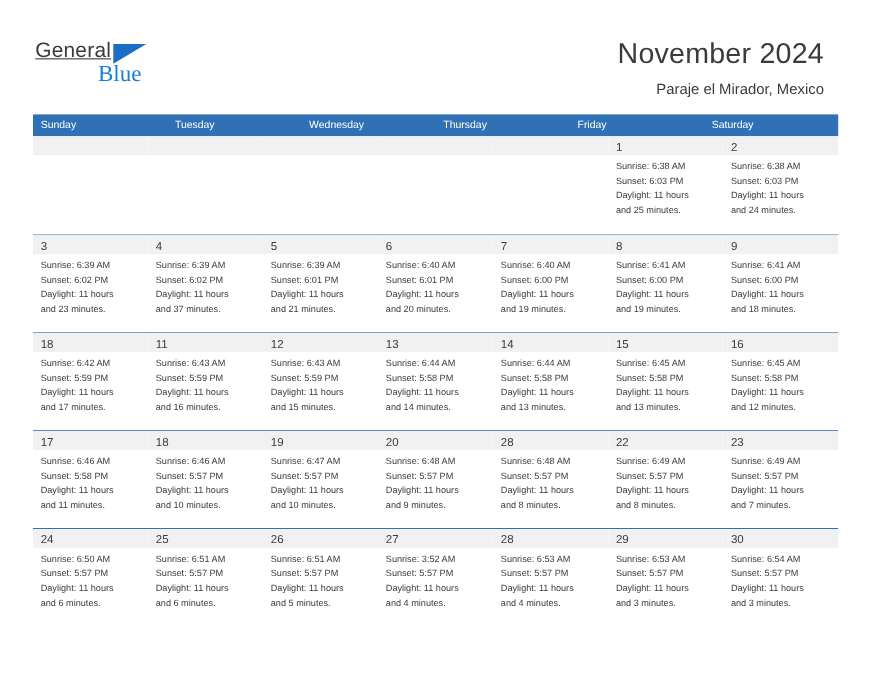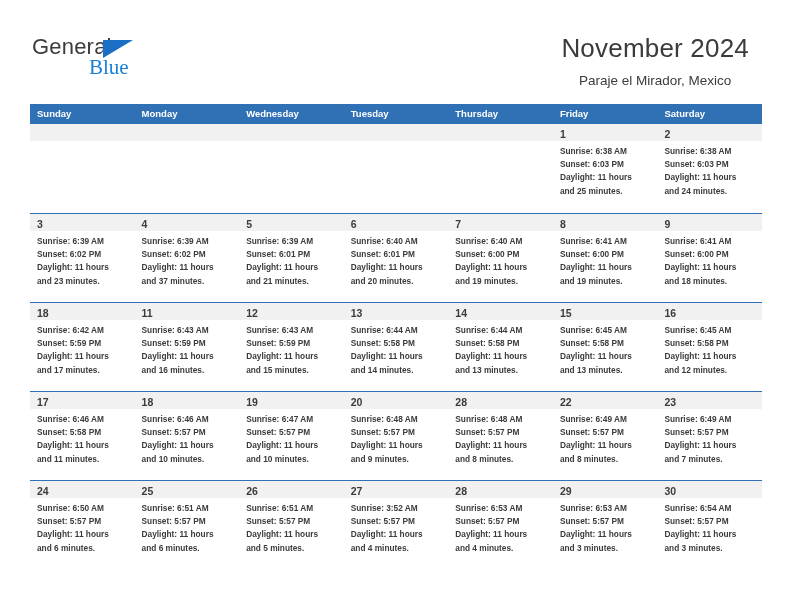--- a/index.html
+++ b/index.html
@@ -33,25 +33,26 @@
     position: absolute;
     left: 32px;
     top: 36px;
     width: 200px;
     height: 50px;
   }
   .brand-line1 {
     position: absolute;
     left: 0;
     top: 0;
-    font-size: 22px;
+    font-size: 19px;
     color: #3b3b3b;
     letter-spacing: 0.2px;
     line-height: 22px;
     font-family: "Liberation Sans", sans-serif;
+    text-decoration: underline;
   }
   .brand-tri {
     position: absolute;
     left: 71px;
     top: 4px;
     width: 0;
     height: 0;
     border-left: 30px solid #1a6fc4;
     border-bottom: 18px solid transparent;
   }
@@ -76,30 +77,28 @@
     font-weight: normal;
     line-height: 30px;
     margin: 0;
     letter-spacing: 0.2px;
   }
   .cal-subtitle {
     font-size: 13.5px;
     color: #3b3b3b;
     line-height: 18px;
     margin: 9px 0 0 0;
-    text-align: center;
   }
 
   
   .calendar {
     position: absolute;
     left: 30px;
     top: 104px;
     width: 732px;
-    font-weight: bold;
   }
   .weekdays {
     display: flex;
     width: 732px;
     height: 20px;
     background: #3071b5;
   }
   .weekday {
     flex: 1 1 0;
     box-sizing: border-box;
@@ -167,23 +166,22 @@
       <h1 class="cal-title">November 2024</h1>
       <div class="cal-subtitle">Paraje el Mirador, Mexico</div>
     </div>
 
   </div>
 
   <div class="calendar">
 
     <div class="weekdays">
       <div class="weekday">Sunday</div>
-      <div class="weekday">Monday</div>
+      <div class="weekday">Tuesday</div>
       <div class="weekday">Wednesday</div>
-      <div class="weekday">Tuesday</div>
       <div class="weekday">Thursday</div>
       <div class="weekday">Friday</div>
       <div class="weekday">Saturday</div>
     </div>
 
     <div id="weeks-container">
         <div class="week-row first">
           <div class="day-cell empty">
             <div class="day-num-band"><span class="day-num"></span></div>
             <div class="day-info">

